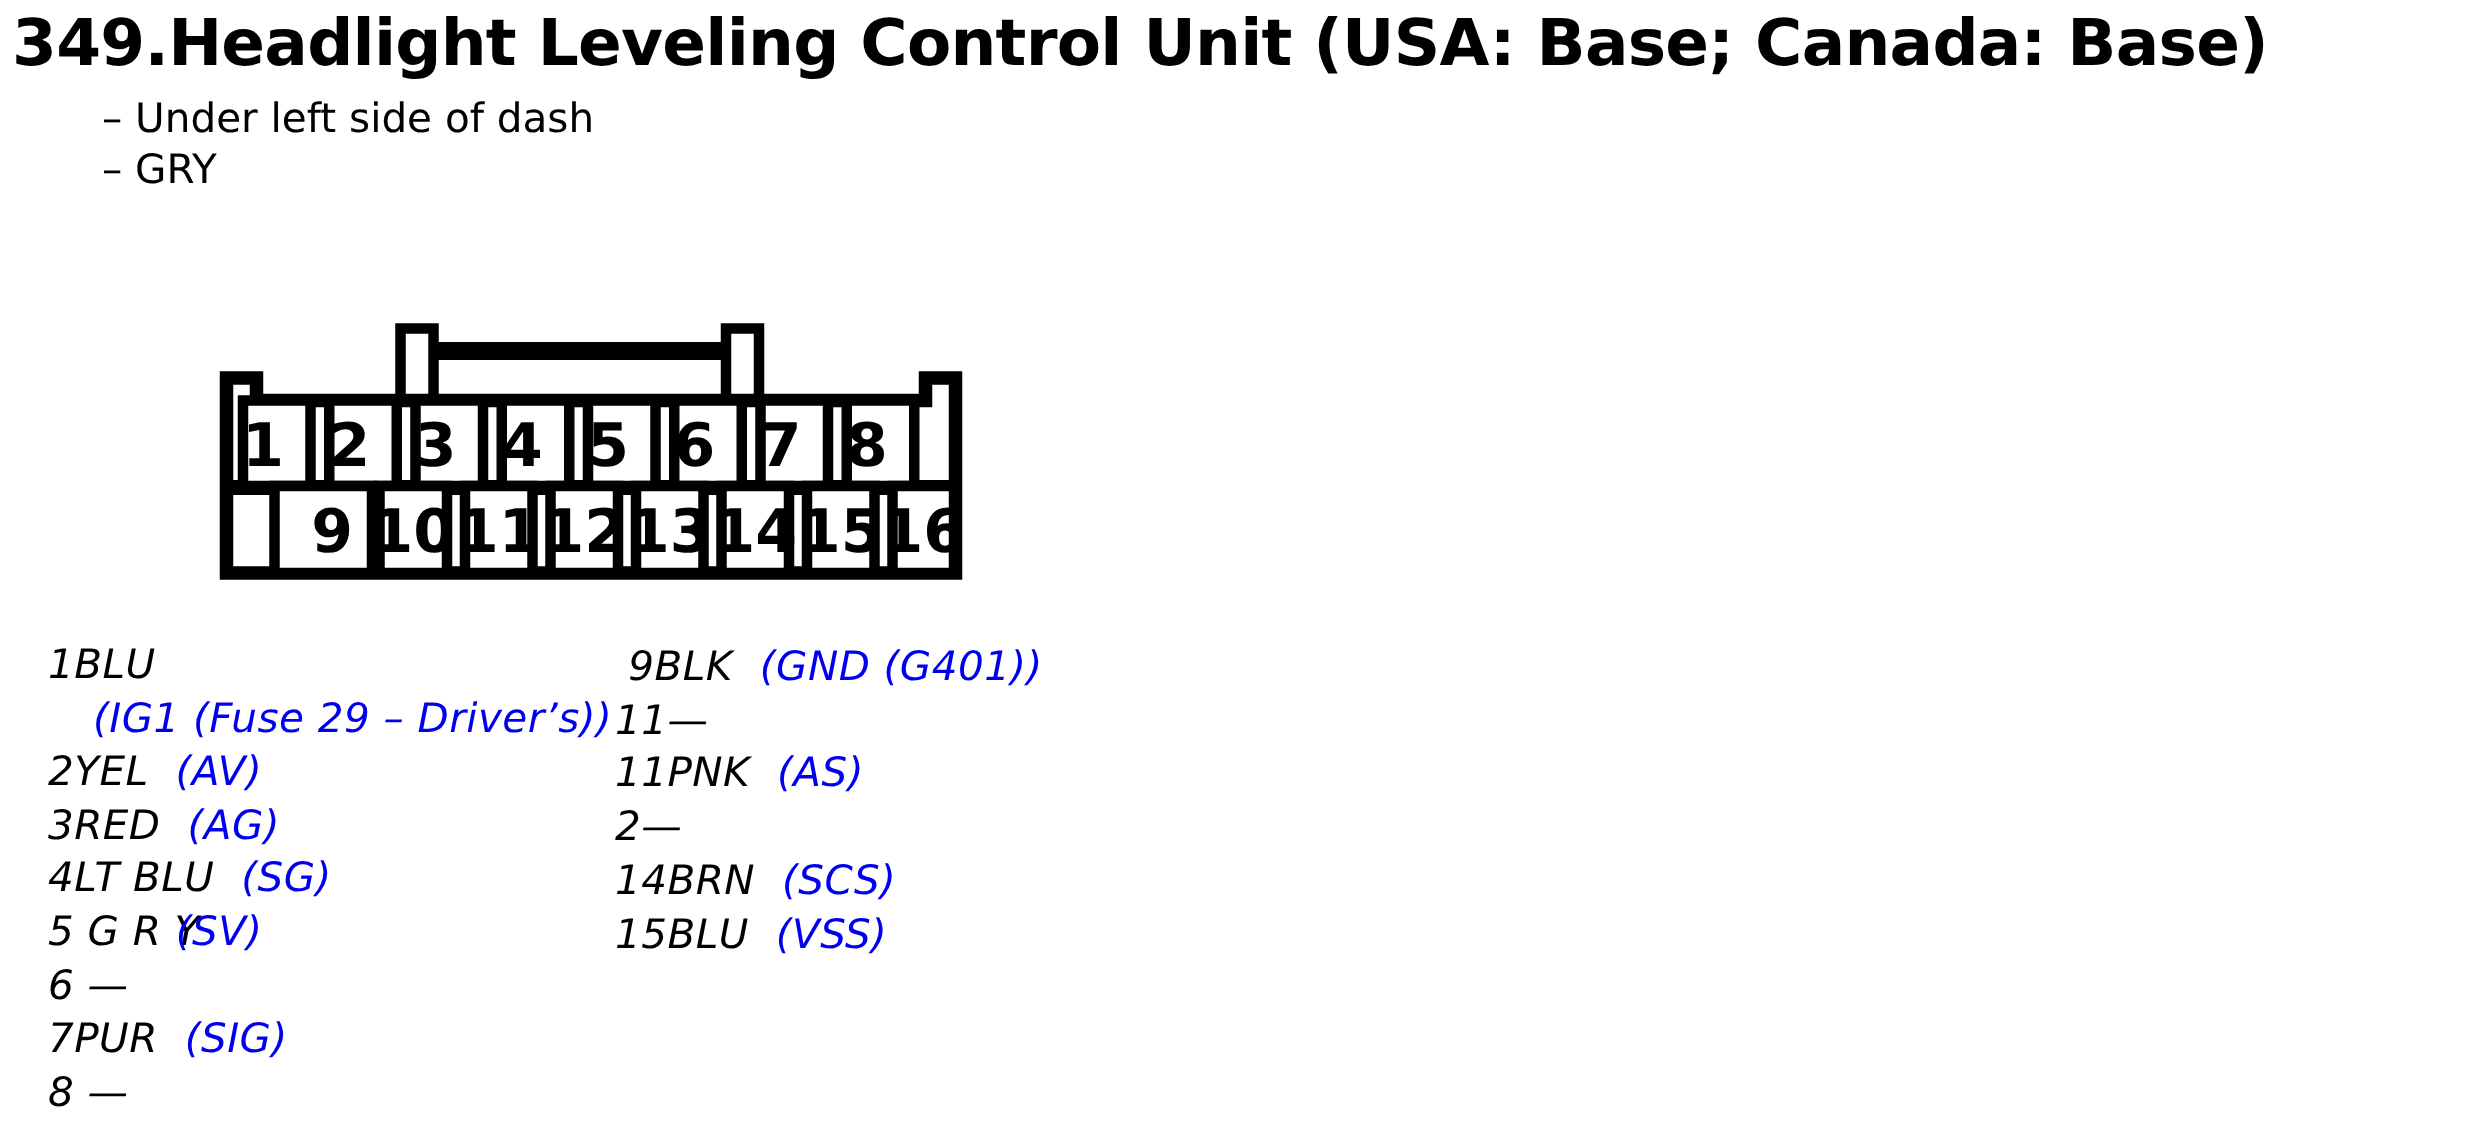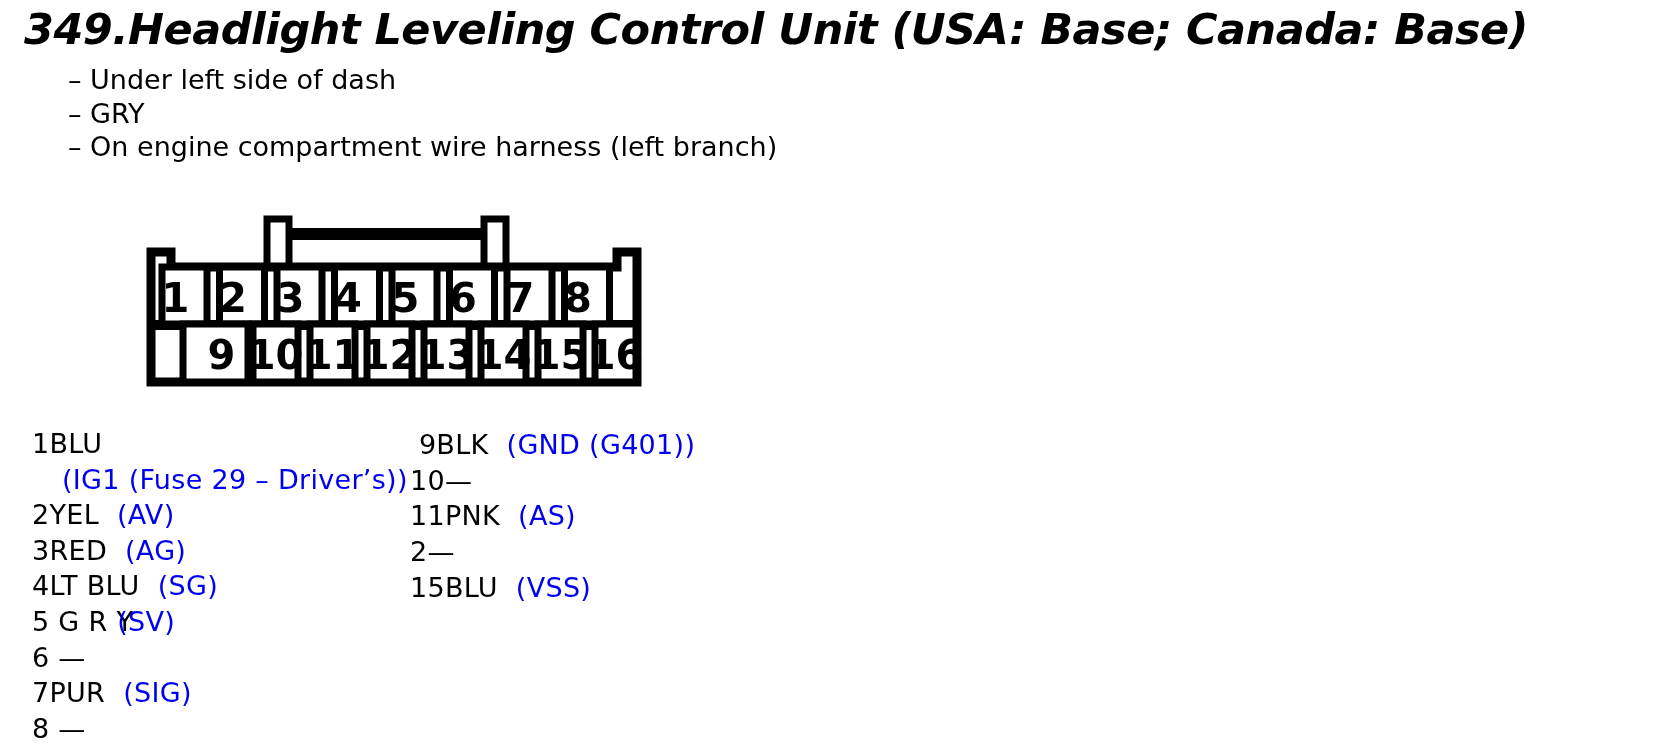--- a/index.html
+++ b/index.html
@@ -10,60 +10,60 @@
   body {
     position: relative;
     width: 1661px;
     height: 747px;
     overflow: hidden;
     font-family: "DejaVu Sans", "Liberation Sans", sans-serif;
     color: #000;
   }
   .page-title {
     position: absolute;
-    left: 24px;
+    left: 8px;
     top: 4px;
     font-size: 43px;
     font-weight: bold;
     letter-spacing: -0.5px;
     white-space: nowrap;
-    font-style: italic;
   }
   .bullets {
     position: absolute;
     left: 68px;
     top: 63px;
     font-size: 27px;
     line-height: 33.5px;
     white-space: pre;
   }
   .connector-svg {
     position: absolute;
     left: 100px;
     top: 190px;
   }
   .pin-col {
     position: absolute;
     font-size: 27px;
     letter-spacing: 0.3px;
     white-space: nowrap;
+    font-style: italic;
   }
   .pin-col-left  { left: 32px;  top: 426px; line-height: 35.6px; }
   .pin-col-right { left: 410px; top: 427px; line-height: 35.7px; }
   .pin-label { color: #000; white-space: pre; }
   .pin-note  { color: var(--note-blue, #0000EE); margin-left: 18px; white-space: pre; }
   .pin-note.indent  { margin-left: 0; padding-left: 30px; }
   .pin-note.overlap { margin-left: -16px; }
 </style>
 </head>
 <body>
 
 <div class="page-title">349.Headlight Leveling Control Unit (USA: Base; Canada: Base)</div>
 
-<div class="bullets"><div>– Under left side of dash</div><div>– GRY</div><div>– On engine compartment wire harness (left branch)</div></div>
+<div class="bullets"><div>– Under left side of dash</div><div>– GRY</div></div>
 
 <svg class="connector-svg" width="580" height="210" viewBox="100 190 580 210">
 
   <rect x="286" y="228" width="200" height="12" fill="#000"></rect>
 
   <rect x="267" y="219" width="22" height="50" fill="#fff" stroke="#000" stroke-width="7"></rect>
   <rect x="484" y="219" width="22" height="50" fill="#fff" stroke="#000" stroke-width="7"></rect>
 
   <path d="M 151 382 L 151 252 L 171 252 L 171 267 L 617 267 L 617 252 L 637 252 L 637 382 Z" fill="#fff" stroke="#000" stroke-width="9" stroke-linejoin="miter"></path>
 
@@ -111,17 +111,18 @@
     <div><span class="pin-label">2YEL</span><span class="pin-note">(AV)</span></div>
     <div><span class="pin-label">3RED</span><span class="pin-note">(AG)</span></div>
     <div><span class="pin-label">4LT BLU</span><span class="pin-note">(SG)</span></div>
     <div><span class="pin-label">5 G R Y</span><span class="pin-note overlap">(SV)</span></div>
     <div><span class="pin-label">6 —</span></div>
     <div><span class="pin-label">7PUR</span><span class="pin-note">(SIG)</span></div>
     <div><span class="pin-label">8 —</span></div>
   </div>
 <div class="pin-col pin-col-right" id="pin-col-right">
     <div><span class="pin-label"> 9BLK</span><span class="pin-note">(GND (G401))</span></div>
-    <div><span class="pin-label">10—</span></div>
+    <div><span class="pin-label">11—</span></div>
     <div><span class="pin-label">11PNK</span><span class="pin-note">(AS)</span></div>
     <div><span class="pin-label">2—</span></div>
+    <div><span class="pin-label">14BRN</span><span class="pin-note">(SCS)</span></div>
     <div><span class="pin-label">15BLU</span><span class="pin-note">(VSS)</span></div>
   </div>
 
 </body></html>

